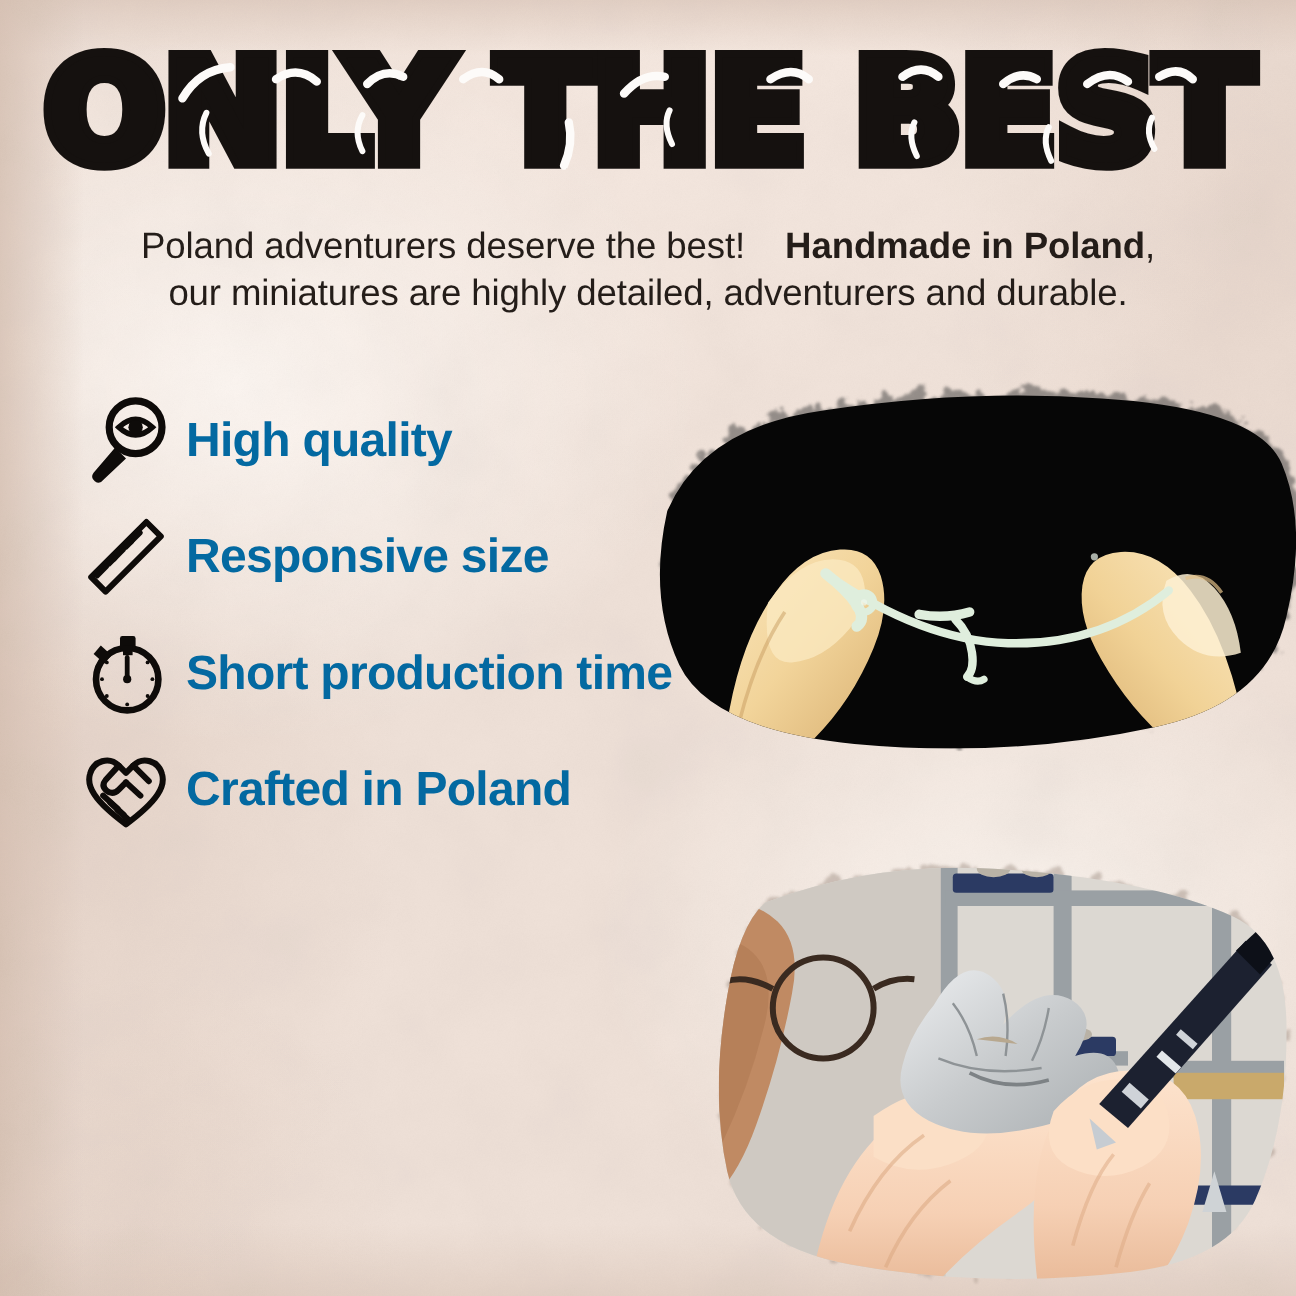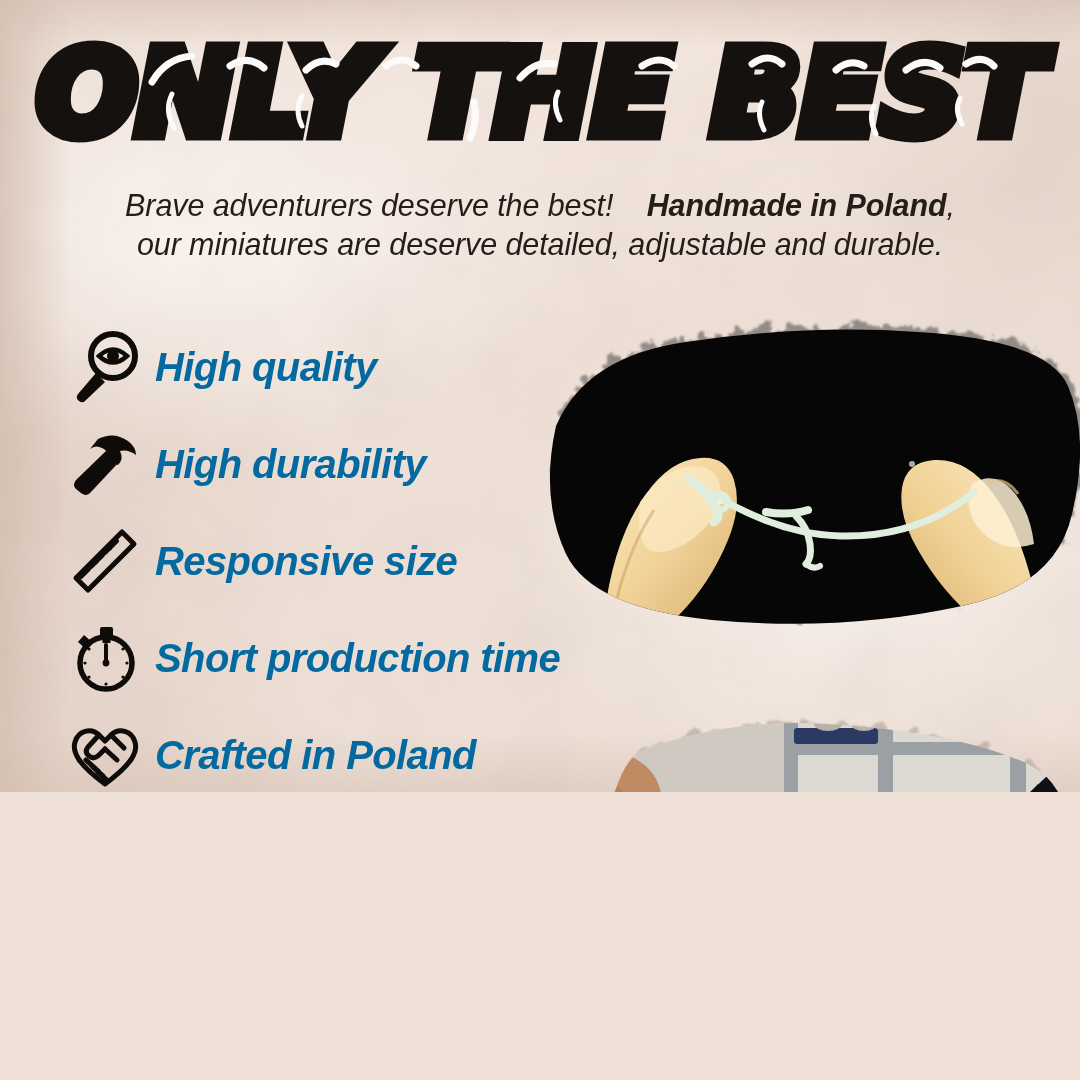--- a/index.html
+++ b/index.html
@@ -2,21 +2,21 @@
 <html><head>
 <meta charset="utf-8">
 <style>
   html,body{margin:0;padding:0;}
   body{
     width:1080px;height:1080px;overflow:hidden;
     background:#efe1d8;
     font-family:"Liberation Sans",sans-serif;
     position:relative;
   }
-  #stage{position:absolute;inset:0;width:1080px;height:792px;overflow:hidden;font-style:italic;}
+  #stage{position:absolute;inset:0;width:1080px;height:1080px;overflow:hidden;}
 
   
   .bg-base{position:absolute;inset:0;background:#f0e2d9;}
   .bg-wash{position:absolute;inset:0;
     background:
       radial-gradient(58% 44% at 18% 30%, rgba(255,250,246,.85) 0%, rgba(255,250,246,0) 62%),
       radial-gradient(50% 38% at 78% 72%, rgba(255,252,248,.65) 0%, rgba(255,252,248,0) 64%),
       radial-gradient(70% 50% at 50% 8%, rgba(247,234,226,.9) 0%, rgba(247,234,226,0) 70%),
       radial-gradient(40% 60% at 3% 62%, rgba(222,201,188,.55) 0%, rgba(222,201,188,0) 70%),
       radial-gradient(34% 46% at 97% 16%, rgba(225,205,193,.5) 0%, rgba(225,205,193,0) 72%),
@@ -118,22 +118,22 @@
         <path d="M302 126 q-8 -16 0 -30"></path>
         <path d="M560 120 q-8 -16 -2 -28"></path>
         <path d="M764 130 q-8 -16 -2 -28"></path>
         <path d="M876 134 q-8 -16 -2 -28"></path>
         <path d="M962 124 q-8 -14 -2 -26"></path>
       </g>
     </svg>
   </div>
 
   <div class="subtitle">
-    <span>Brave adventurers deserve the best! </span><b>Handmade in Poland</b><span>,</span><br>
-    <span>our miniatures are deserve detailed, adjustable and durable.</span>
+    <span>Poland adventurers deserve the best! </span><b>Handmade in Poland</b><span>,</span><br>
+    <span>our miniatures are highly detailed, adventurers and durable.</span>
   </div>
 
   <div class="photo" style="left:520px;top:306px;">
     <svg width="560" height="320" viewBox="0 0 560 320">
       <defs>
         <filter id="tornA" x="-12%" y="-16%" width="126%" height="134%">
           <feTurbulence type="fractalNoise" baseFrequency="0.035" numOctaves="5" seed="3" result="n"></feTurbulence>
           <feDisplacementMap in="SourceGraphic" in2="n" scale="46" xChannelSelector="R" yChannelSelector="G"></feDisplacementMap>
         </filter>
         <filter id="spray" x="-20%" y="-24%" width="142%" height="150%">
@@ -311,31 +311,20 @@
             <circle cx="45" cy="26" r="22"></circle>
           </g>
           <path d="M28 43 L10 64 q-3 4 1 7 q4 3 7 -1 L37 52 Z" fill="#0e0b09"></path>
           <path d="M31 26 q14 -13 28 0 q-14 13 -28 0 Z" fill="none" stroke="#0e0b09" stroke-width="4.5"></path>
           <circle cx="45" cy="26" r="6" fill="#0e0b09"></circle>
         </svg>
       </span>
       <span class="f-label">High quality</span>
     </div>
 
-    <div class="feature f2">
-      <span class="f-icon">
-        <svg width="74" height="74" viewBox="0 0 74 74">
-          <g fill="#0e0b09">
-            <path d="M30 12 q16 -8 30 2 q8 6 8 14 q-8 -6 -16 -4 q4 8 -2 14 l-10 -4 q2 -8 -4 -12 q-8 -5 -14 0 Z"></path>
-            <path d="M38 24 L52 34 L22 66 q-4 4 -9 0 l-5 -4 q-4 -4 0 -9 Z"></path>
-          </g>
-        </svg>
-      </span>
-      <span class="f-label">High durability</span>
-    </div>
 
     <div class="feature f3">
       <span class="f-icon">
         <svg width="74" height="74" viewBox="0 0 74 74">
           <g fill="none" stroke="#0e0b09" stroke-width="5" stroke-linejoin="round">
             <path d="M54 8 L66 20 L20 66 L8 54 Z"></path>
           </g>
           <g stroke="#0e0b09" stroke-width="4" stroke-linecap="round">
             <path d="M49 17 l-8 8"></path>
             <path d="M42 24 l-5 5"></path>

